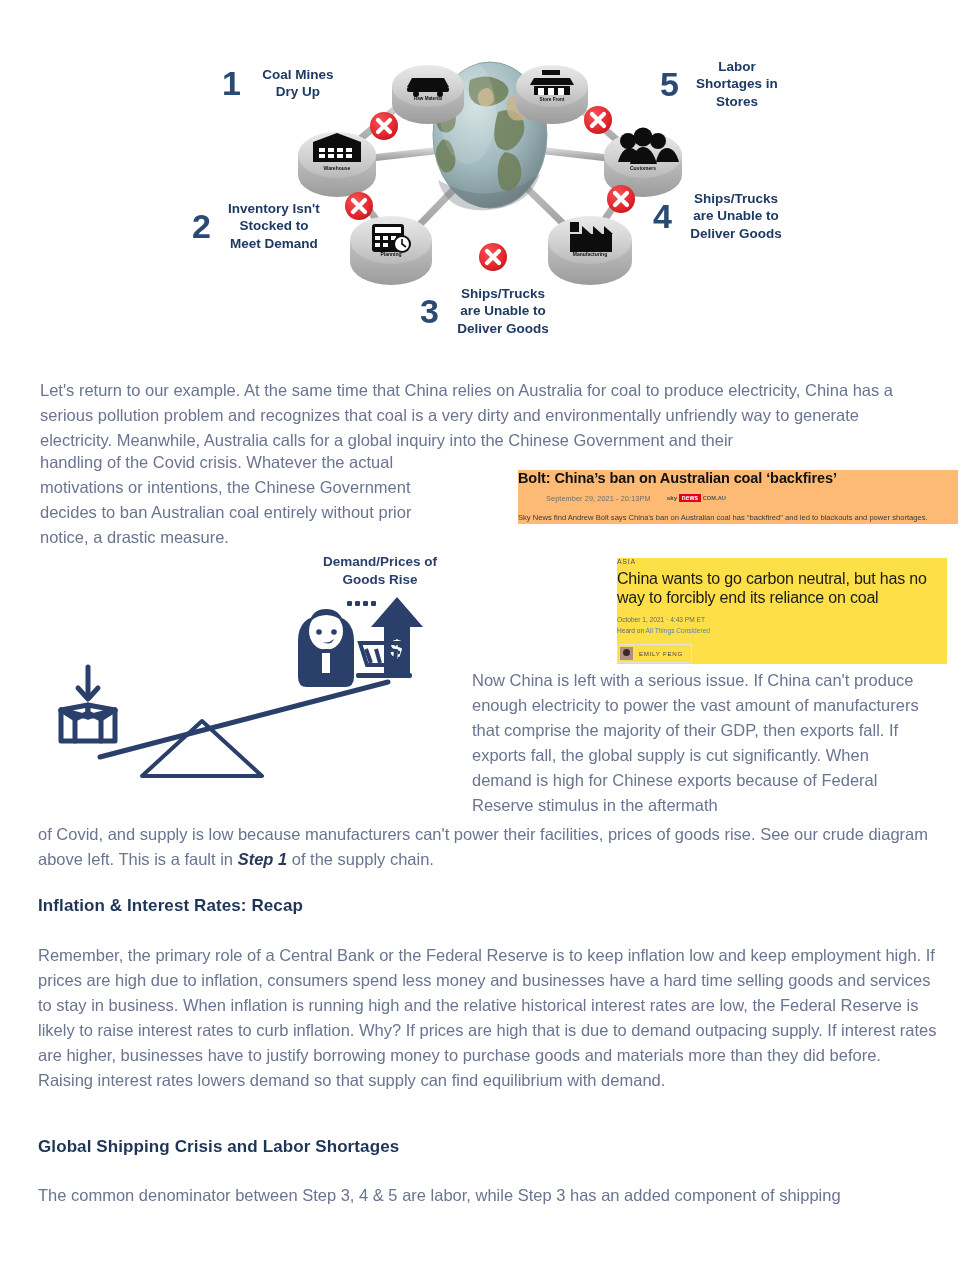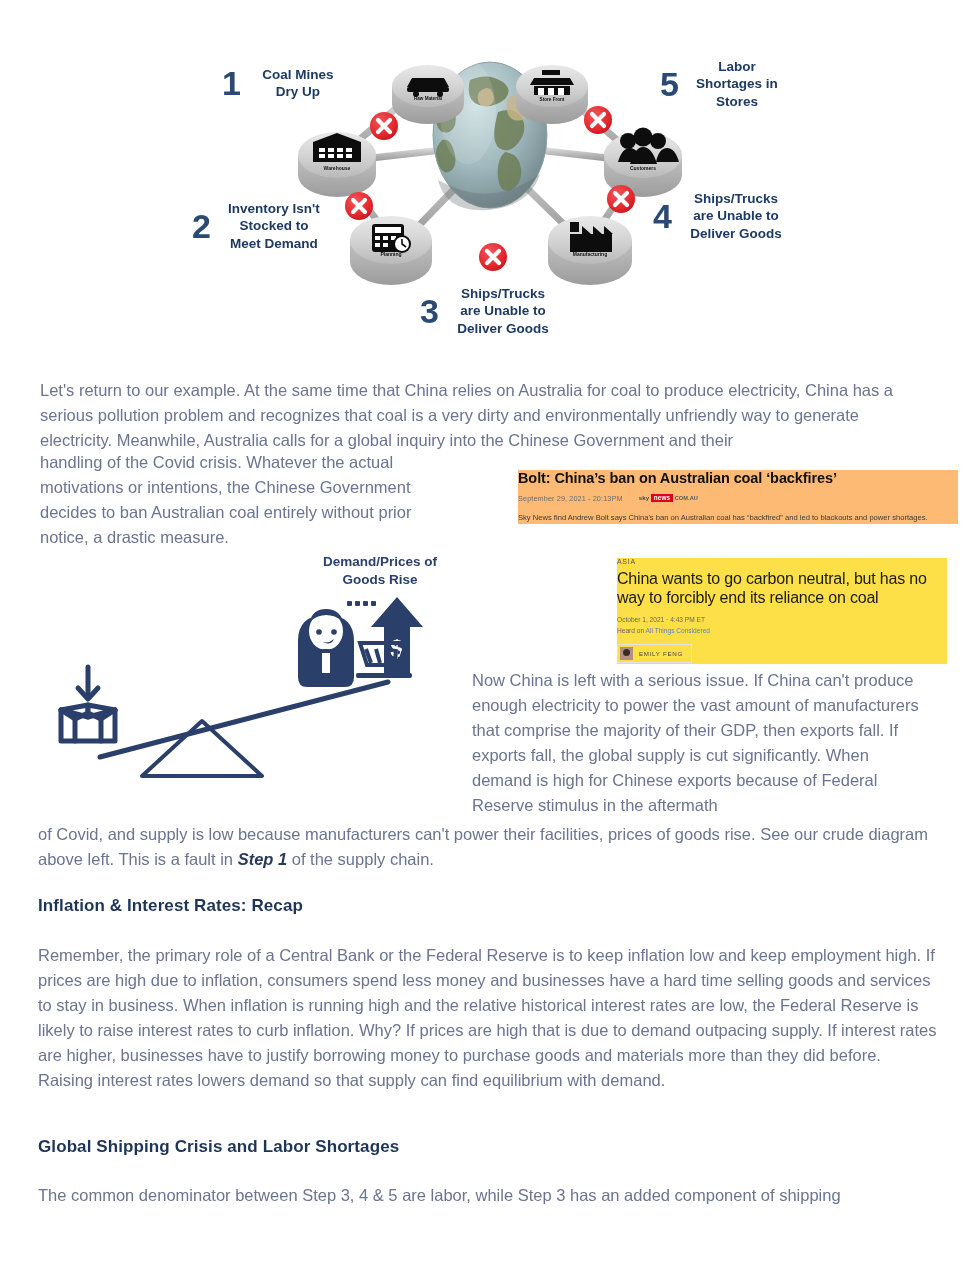--- a/index.html
+++ b/index.html
@@ -41,21 +41,21 @@
 
   
   .news1 { position:absolute; background:#fdba74; }
   .news1 .hl {
     font-family:"Liberation Sans", sans-serif;
     font-size:14.5px; font-weight:bold; color:#111; letter-spacing:-.1px;
     line-height:1.2;
   }
   .news1 .meta {
     margin-top:7px; font-size:7.3px; color:#6e6e6e; letter-spacing:.1px;
-    display:flex; align-items:center; gap:16px;
+    display:flex; align-items:center; gap:16px;padding-left:28px;
   }
   .skylogo { display:inline-flex; align-items:center; gap:2px; transform:translateY(-1px); }
   .skylogo .sky { font-size:6.2px; font-weight:bold; color:#444; }
   .skylogo .news { font-size:6.4px; font-weight:bold; color:#fff; background:#e3001b; padding:0.5px 2.5px; }
   .skylogo .comau { font-size:5.6px; font-weight:bold; color:#555; }
   .news1 .dek {
     margin-top:9px; font-size:7.6px; color:#3a3a3a; line-height:1.55; max-width:420px;
   }
 
   .news2 { position:absolute; background:#fde047; }

